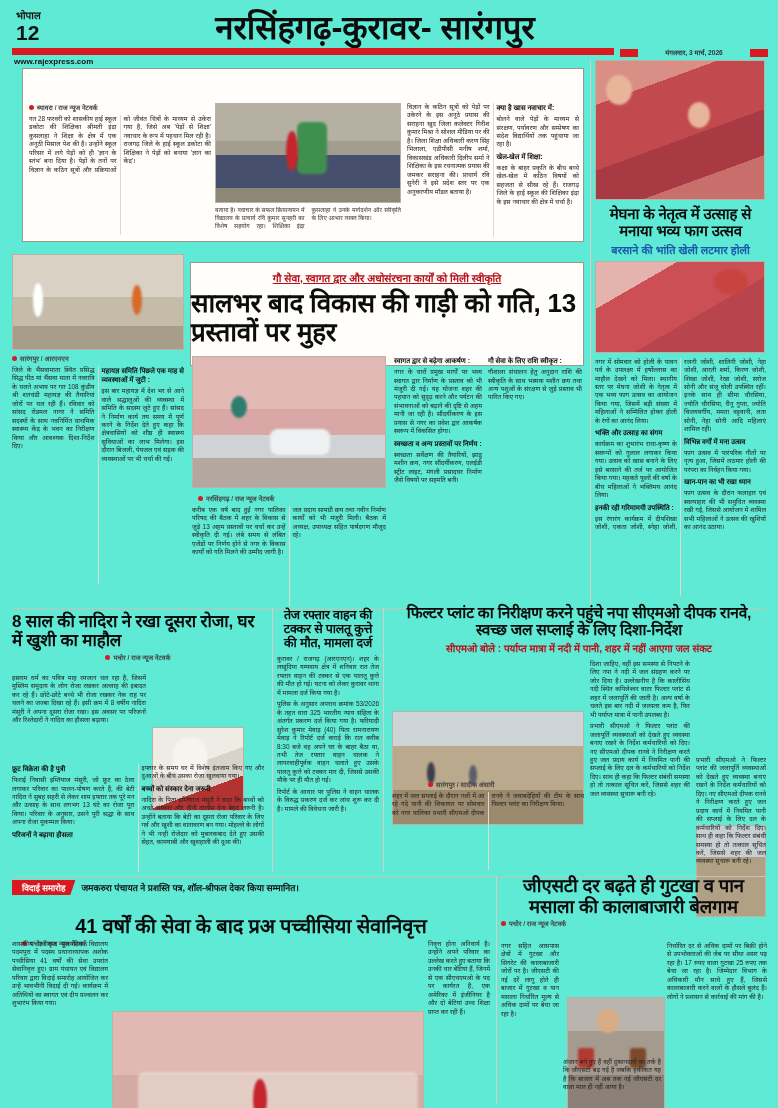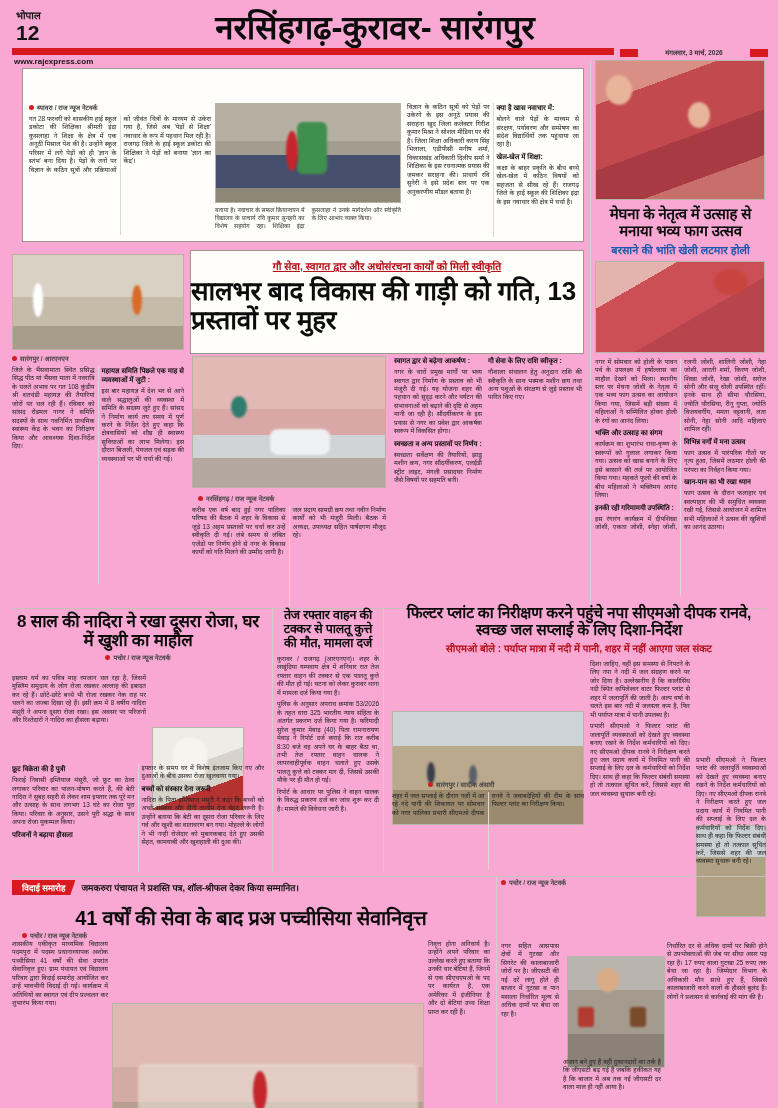--- a/index.html
+++ b/index.html
@@ -1,20 +1,20 @@
 <!DOCTYPE html>
 <html><head>
 <meta charset="utf-8">
 <style>
   * { margin:0; padding:0; box-sizing:border-box; }
   html,body { background:#e9e7e2; }
   body { font-family:"Liberation Sans", sans-serif; }
   #page {
     position:relative; width:778px; height:1108px; margin:0 auto;
-    background:#f9a8d4; overflow:hidden; color:#141414;padding-left:28px;
+    background:#5eead4; overflow:hidden; color:#141414;padding-left:28px;
   }
   .abs { position:absolute; }
   .hl { font-weight:bold; color:#0c0c0c; line-height:1.12; letter-spacing:-0.2px; }
   .tiny { font-size:6.4px; line-height:1.32; text-align:justify; color:#262626; }
   .tiny p { margin-bottom:3px; }
   .cols2 { column-count:2; column-gap:7px; column-rule:1px solid #ddd8d0; }
   .clip { overflow:hidden; }
   .subhead { font-weight:bold; color:#111; font-size:6.9px; }
   .byline { display:flex; align-items:center; gap:3px; font-size:6.6px; font-weight:bold; color:#444; margin:2px 0 3px 0; }
   .byline .dot { width:5px; height:5px; border-radius:50%; background:#d21f26; flex:0 0 auto; }
@@ -113,21 +113,21 @@
       <span>सारंगपुर / आरएनएन</span>
     </div>
     <div class="tiny cols2 clip" style="height:218px;">
       <p>जिले के भैंसवामाता स्थित प्रसिद्ध सिद्ध पीठ मां भैंसवा माता में नवरात्रि के चलते अभाव पर गत 108 कुंडीय श्री शतचंडी महायज्ञ की तैयारियां जोरों पर चल रही हैं। रविवार को सांसद रोडमल नागर ने समिति सदस्यों के साथ नवनिर्मित प्राथमिक स्वास्थ्य केंद्र के भवन का निरीक्षण किया और आवश्यक दिशा-निर्देश दिए।</p>
       <p class="subhead">महायज्ञ समिति पिछले एक माह से व्यवस्थाओं में जुटी :</p>
       <p>इस बार महायज्ञ में देश भर से आने वाले श्रद्धालुओं की व्यवस्था में समिति के सदस्य जुटे हुए हैं। सांसद ने निर्माण कार्य तय समय में पूर्ण करने के निर्देश देते हुए कहा कि क्षेत्रवासियों को शीघ्र ही स्वास्थ्य सुविधाओं का लाभ मिलेगा। इस दौरान बिजली, पेयजल एवं सड़क की व्यवस्थाओं पर भी चर्चा की गई।</p>
     </div>
   </div>
 
   <div class="abs" style="left:190px;top:246px;width:394px;height:362px;">
-    <div class="boxed abs" style="left:0;top:4px;width:394px;height:104px;background:#fffefb;">
+    <div class="boxed abs" style="left:0;top:16px;width:394px;height:104px;background:#fffefb;">
       <div class="kicker-red" style="margin-top:8px;text-align:center;font-size:10.5px;text-decoration:underline;">गौ सेवा, स्वागत द्वार और अधोसंरचना कार्यों को मिली स्वीकृति</div>
       <div class="hl" style="margin-top:4px;text-align:left;font-size:26px;">सालभर बाद विकास की गाड़ी को गति, 13 प्रस्तावों पर मुहर</div>
     </div>
     <div class="photo ph-meeting abs" style="left:2px;top:110px;width:194px;height:132px;">
       <span class="blob" style="left:20%;top:30%;width:16px;height:22px;background:#2e7d6e;"></span>
       <span class="blob" style="left:40%;top:55%;width:60px;height:26px;background:#eef0f2;border-radius:8px;"></span>
     </div>
     <div class="byline abs" style="left:8px;top:246px;">
       <span class="dot"></span>
       <span>नरसिंहगढ़ / राज न्यूज नेटवर्क</span>
@@ -144,21 +144,21 @@
     </div>
     <div class="tiny abs clip" style="left:298px;top:110px;width:94px;height:158px;">
       <p class="subhead">गौ सेवा के लिए राशि स्वीकृत :</p>
       <p>गौशाला संचालन हेतु अनुदान राशि की स्वीकृति के साथ भस्मक मशीन क्रय तथा अन्य पशुओं के संरक्षण से जुड़े प्रस्ताव भी पारित किए गए।</p>
     </div>
   </div>
 
   <div class="abs rule-h" style="left:12px;top:608px;width:754px;"></div>
 
   <div class="abs" style="left:12px;top:612px;width:252px;height:260px;">
-    <div class="hl" style="font-size:17px;text-align:center;">8 साल की नादिरा ने रखा दूसरा रोजा, घर में खुशी का माहौल</div>
+    <div class="hl" style="font-size:17px;text-align:left;">8 साल की नादिरा ने रखा दूसरा रोजा, घर में खुशी का माहौल</div>
     <div class="byline" style="justify-content:center;margin-top:3px;">
       <span class="dot"></span>
       <span>पचोर / राज न्यूज नेटवर्क</span>
     </div>
     <div class="photo ph-girl abs" style="left:140px;top:62px;width:92px;height:84px;">
       <span class="blob" style="left:22%;top:12%;width:34px;height:42px;background:#f6f4ef;border-radius:40%;"></span>
     </div>
     <div class="tiny abs clip" style="left:0;top:62px;width:134px;height:86px;">
       <p>इस्लाम धर्म का पवित्र माह रमजान चल रहा है, जिसमें मुस्लिम समुदाय के लोग रोजा रखकर अल्लाह की इबादत कर रहे हैं। छोटे-छोटे बच्चे भी रोजा रखकर नेक राह पर चलने का जज्बा दिखा रहे हैं। इसी क्रम में 8 वर्षीय नादिरा मंसूरी ने अपना दूसरा रोजा रखा। इस अवसर पर परिजनों और रिश्तेदारों ने नादिरा का हौसला बढ़ाया।</p>
     </div>
@@ -205,38 +205,39 @@
     </div>
   </div>
 
   <div class="abs rule-h" style="left:12px;top:876px;width:754px;"></div>
 
   <div class="abs" style="left:12px;top:880px;width:478px;height:224px;">
     <div style="display:flex;align-items:center;gap:6px;">
       <span style="background:#d8191f;color:#fff;font-size:8.5px;font-weight:bold;padding:2px 10px;clip-path:polygon(0 0,100% 0,92% 100%,0 100%);">विदाई समारोह</span>
       <span style="font-size:9px;font-weight:bold;">जमकरुरा पंचायत ने प्रशस्ति पत्र, शॉल-श्रीफल देकर किया सम्मानित।</span>
     </div>
-    <div class="hl" style="font-size:20px;text-align:center;margin-top:12px;">41 वर्षों की सेवा के बाद प्रअ पच्चीसिया सेवानिवृत्त</div>
+    <div class="hl" style="font-size:20px;text-align:center;margin-top:20px;">41 वर्षों की सेवा के बाद प्रअ पच्चीसिया सेवानिवृत्त</div>
     <div class="byline" style="margin-left:10px;">
       <span class="dot"></span>
       <span>पचोर / राज न्यूज नेटवर्क</span>
     </div>
     <div class="tiny abs clip" style="left:0;top:60px;width:96px;height:162px;">
       <p>शासकीय एकीकृत माध्यमिक विद्यालय पदमपुरा में पदस्थ प्रधानाध्यापक अशोक पच्चीसिया 41 वर्षों की सेवा उपरांत सेवानिवृत्त हुए। ग्राम पंचायत एवं विद्यालय परिवार द्वारा विदाई समारोह आयोजित कर उन्हें भावभीनी विदाई दी गई। कार्यक्रम में अतिथियों का स्वागत एवं दीप प्रज्वलन कर शुभारंभ किया गया।</p>
     </div>
     <div class="photo ph-group abs" style="left:100px;top:60px;width:312px;height:160px;">
       <span class="blob" style="left:8%;top:38%;width:280px;height:60px;background:#efe7de;border-radius:6px;opacity:.55;"></span>
       <span class="blob" style="left:45%;top:42%;width:14px;height:40px;background:#c4262c;"></span>
     </div>
     <div class="tiny abs clip" style="left:416px;top:60px;width:62px;height:162px;">
       <p>निवृत्त होना अनिवार्य है। उन्होंने अपने परिवार का उल्लेख करते हुए बताया कि उनकी चार बेटियां हैं, जिनमें से एक सीएचएमओ के पद पर कार्यरत है, एक अमेरिका में इंजीनियर है और दो बेटियां उच्च शिक्षा प्राप्त कर रही हैं।</p>
     </div>
   </div>
 
   <div class="abs" style="left:496px;top:876px;width:270px;height:228px;border-left:1px solid #d5d0c7;padding-left:4px;">
+    <div class="hl" style="font-size:18.5px;text-align:center;">जीएसटी दर बढ़ते ही गुटखा व पान मसाला की कालाबाजारी बेलगाम</div>
     <div class="byline">
       <span class="dot"></span>
       <span>पचोर / राज न्यूज नेटवर्क</span>
     </div>
     <div class="tiny abs clip" style="left:4px;top:66px;width:58px;height:160px;">
       <p>नगर सहित आसपास क्षेत्रों में गुटखा और सिगरेट की कालाबाजारी जोरों पर है। जीएसटी की नई दरें लागू होते ही बाजार में गुटखा व पान मसाला निर्धारित मूल्य से अधिक दामों पर बेचा जा रहा है।</p>
     </div>
     <div class="photo ph-man abs" style="left:66px;top:66px;width:98px;height:112px;">
       <span class="blob" style="left:30%;top:10%;width:22px;height:24px;background:#d8ab85;"></span>
       <span class="blob" style="left:10%;top:45%;width:16px;height:20px;background:#b33a30;border-radius:3px;"></span>

